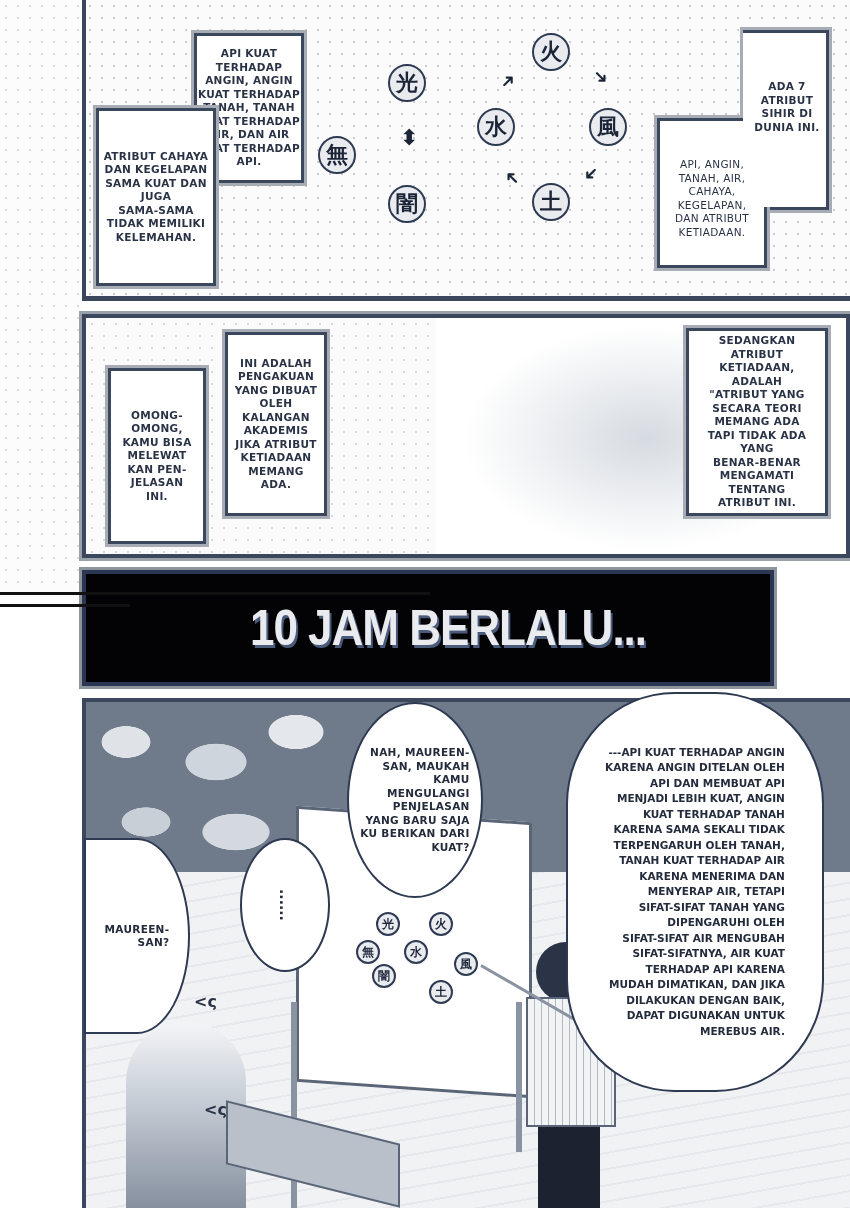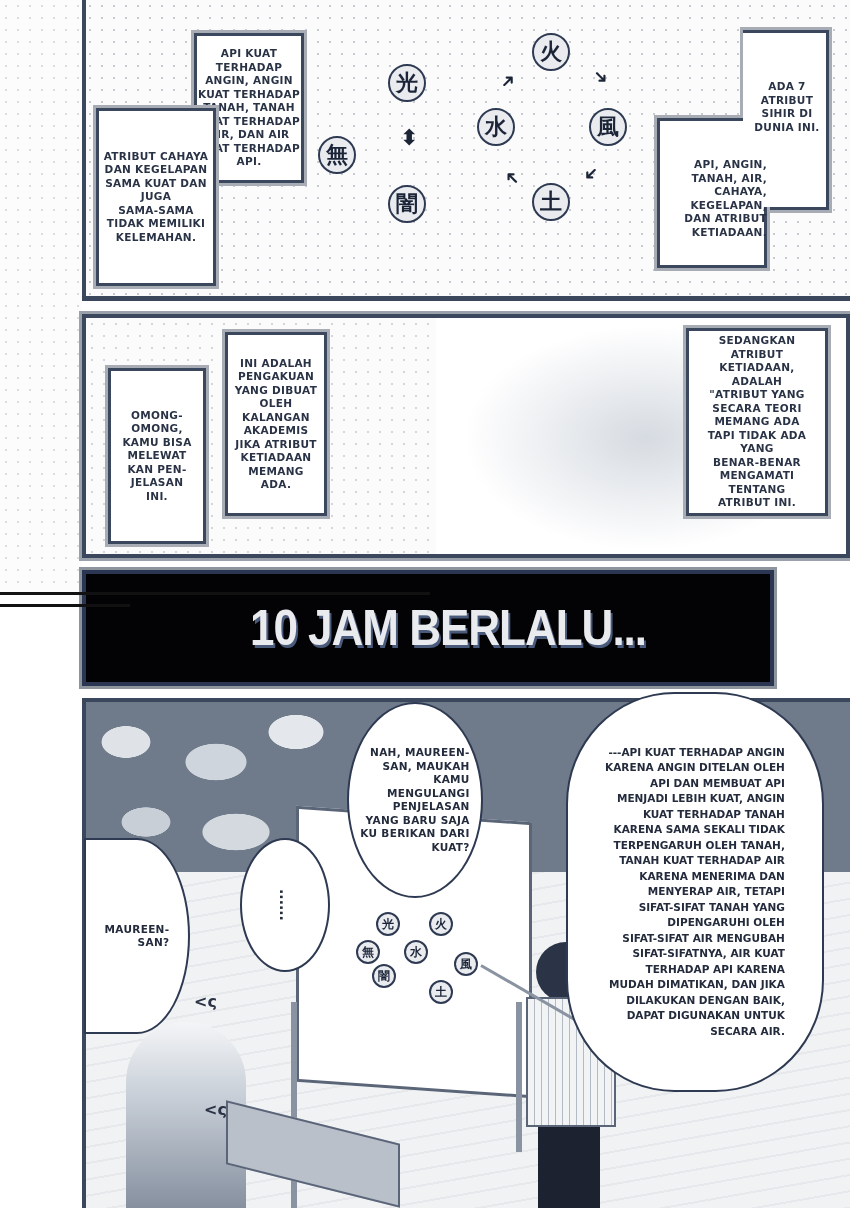--- a/index.html
+++ b/index.html
@@ -90,21 +90,21 @@
   <div style="position:absolute;left:86px;top:0;width:86px;height:180px;background:#fff;border:3px solid #3b475c;box-shadow:0 0 0 3px #a8adb5;box-sizing:border-box;"></div>
   <div style="position:absolute;left:0;top:88px;width:110px;height:150px;background:#fff;border:3px solid #3b475c;box-shadow:0 0 0 3px #a8adb5;box-sizing:border-box;"></div>
   <div style="position:absolute;left:86px;top:3px;width:80px;height:174px;background:#fff;"></div>
   <div style="position:absolute;left:3px;top:91px;width:104px;height:144px;background:#fff;"></div>
   <div class="txt" style="position:absolute;left:88px;top:50px;width:84px;text-align:center;color:#2a3346;font-weight:bold;">
     <span style="display:block">ADA 7</span>
     <span style="display:block">ATRIBUT</span>
     <span style="display:block">SIHIR DI</span>
     <span style="display:block">DUNIA INI.</span>
   </div>
-  <div class="txt" style="position:absolute;left:0;top:128px;width:110px;text-align:right;color:#2a3346;font-weight:bold;">
+  <div class="txt" style="position:absolute;left:0;top:128px;width:110px;text-align:center;color:#2a3346;font-weight:normal;">
     <span style="display:block">API, ANGIN,</span>
     <span style="display:block">TANAH, AIR,</span>
     <span style="display:block">CAHAYA,</span>
     <span style="display:block">KEGELAPAN,</span>
     <span style="display:block">DAN ATRIBUT</span>
     <span style="display:block">KETIADAAN.</span>
   </div>
 </div>
 
 <div style="position:absolute;left:82px;top:314px;width:768px;height:244px;box-sizing:border-box;border:4px solid #3b475c;box-shadow:0 0 0 3px #9aa1ab;background:radial-gradient(ellipse 260px 160px at 560px 120px,#d6dbe1 0%,#ffffff 70%),#fff;"></div>
@@ -225,15 +225,15 @@
     <span style="display:block">KARENA MENERIMA DAN</span>
     <span style="display:block">MENYERAP AIR, TETAPI</span>
     <span style="display:block">SIFAT-SIFAT TANAH YANG</span>
     <span style="display:block">DIPENGARUHI OLEH</span>
     <span style="display:block">SIFAT-SIFAT AIR MENGUBAH</span>
     <span style="display:block">SIFAT-SIFATNYA, AIR KUAT</span>
     <span style="display:block">TERHADAP API KARENA</span>
     <span style="display:block">MUDAH DIMATIKAN, DAN JIKA</span>
     <span style="display:block">DILAKUKAN DENGAN BAIK,</span>
     <span style="display:block">DAPAT DIGUNAKAN UNTUK</span>
-    <span style="display:block">SECARA AIR.</span>
+    <span style="display:block">MEREBUS AIR.</span>
   </div>
 </div>
 
 </body></html>

